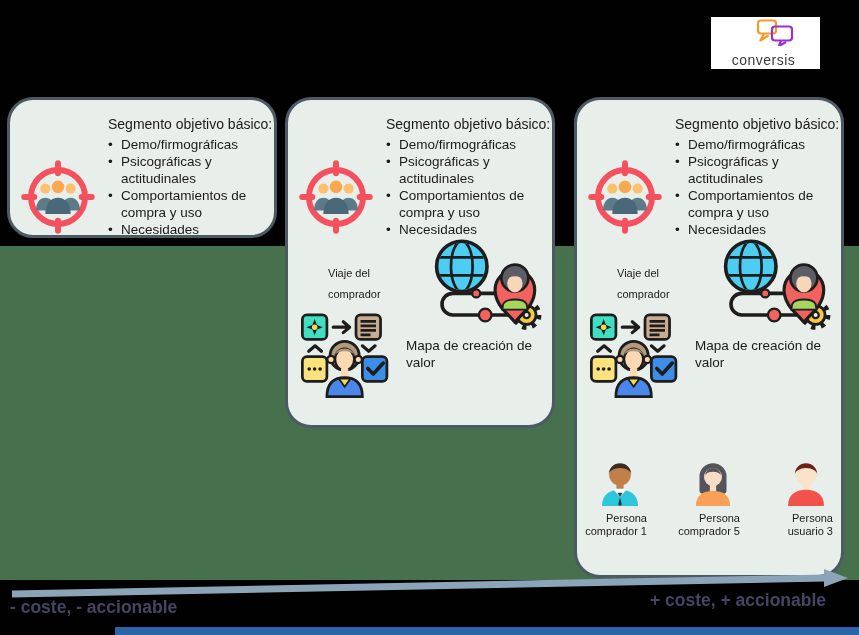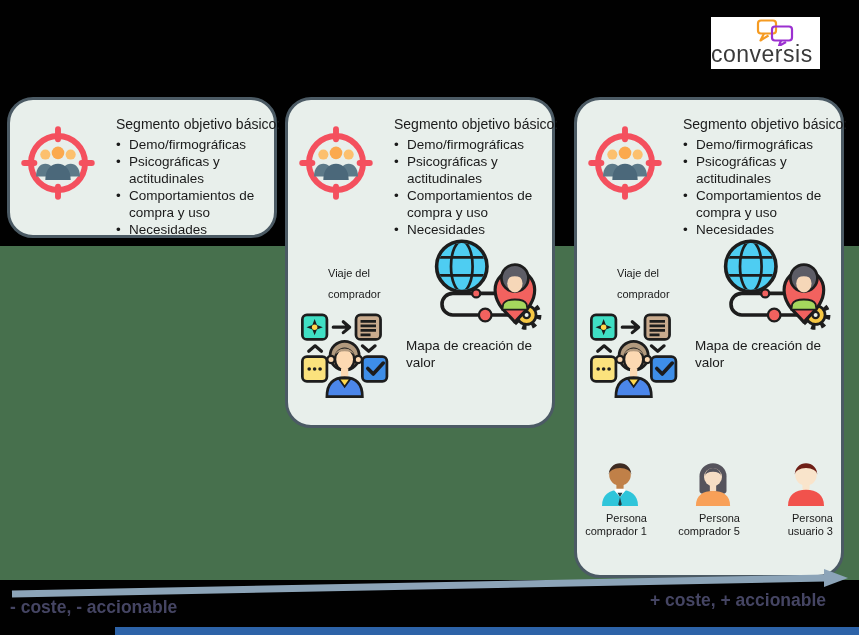--- a/index.html
+++ b/index.html
@@ -5,29 +5,29 @@
   html,body{margin:0;padding:0;}
   body{width:859px;height:635px;overflow:hidden;background:var(--background,#010101);
        font-family:"Liberation Sans",sans-serif;position:relative;}
   .stage{position:absolute;inset:0;width:859px;height:635px;}
   .band{position:absolute;left:0;top:246px;width:859px;height:334px;background:var(--band,#47704d);}
   .bottom-bar{position:absolute;left:115px;right:0;bottom:0;height:8px;background:var(--bottom-bar,#2d63a8);}
   .title{position:absolute;left:38px;top:30px;margin:0;font-size:22px;font-weight:bold;
          letter-spacing:-0.2px;color:var(--title-text,#55556f);}
   .logo{position:absolute;left:711px;top:17px;width:109px;height:52px;background:#ffffff;}
   .logo-bubbles{position:absolute;left:44px;top:2px;width:42px;height:27px;}
-  .logo-text{position:absolute;left:0;right:4px;bottom:1px;text-align:left;font-size:23px;
+  .logo-text{position:absolute;left:0;right:4px;bottom:1px;text-align:center;font-size:14px;
              color:#3a3a3a;letter-spacing:0.5px;}
   .card{position:absolute;width:270px;background:var(--box-bg,#e8efeb);
         border:3px solid var(--box-border,#4b5a64);border-radius:26px;box-sizing:border-box;
         color:#1a1a1a;}
   .card1{left:7px;top:97px;height:141px;}
   .card2{left:285px;top:97px;height:331px;}
   .card3{left:574px;top:97px;height:481px;}
-  .segment-row{position:absolute;left:10px;top:14px;right:4px;display:flex;gap:20px;}
+  .segment-row{position:absolute;left:10px;top:14px;right:4px;display:flex;gap:12px;align-items:flex-end;}
   .target-svg{width:76px;height:82px;flex:none;margin-top:8px;}
   .seg-text{font-size:13.5px;line-height:17px;padding-top:2px;}
   .seg-title{white-space:nowrap;font-size:14px;margin-bottom:3px;}
   .bullets{list-style:none;margin:0;padding:0;}
   .bullets li{display:flex;max-width:152px;}
   .bullets .dot{width:13px;flex:none;}
   .journey-row{position:absolute;left:40px;top:134px;width:226px;display:flex;align-items:center;}
   .journey-label{width:94px;text-align:left;font-size:11px;line-height:21px;}
   .journey-svg{width:130px;height:99px;flex:none;}
   .map-row{position:absolute;left:8px;top:208px;display:flex;align-items:center;gap:10px;}

